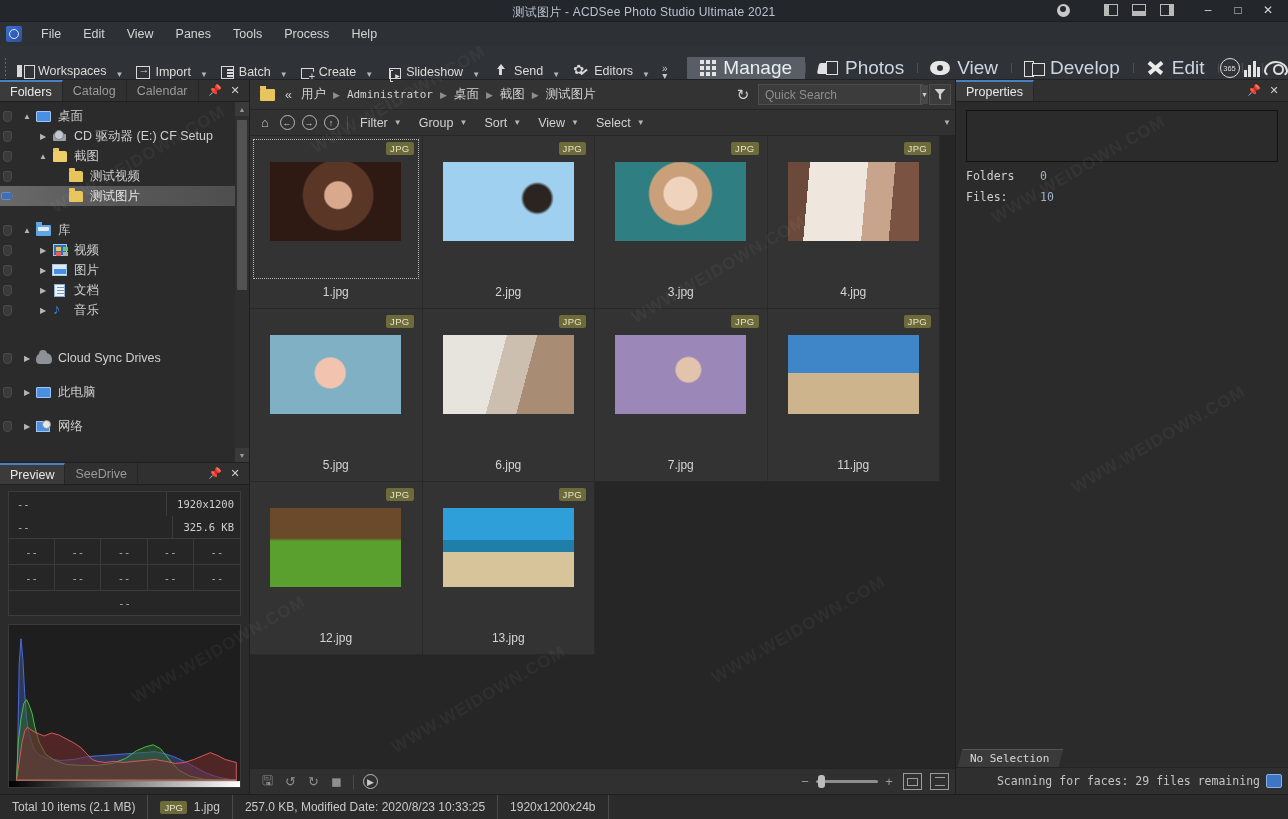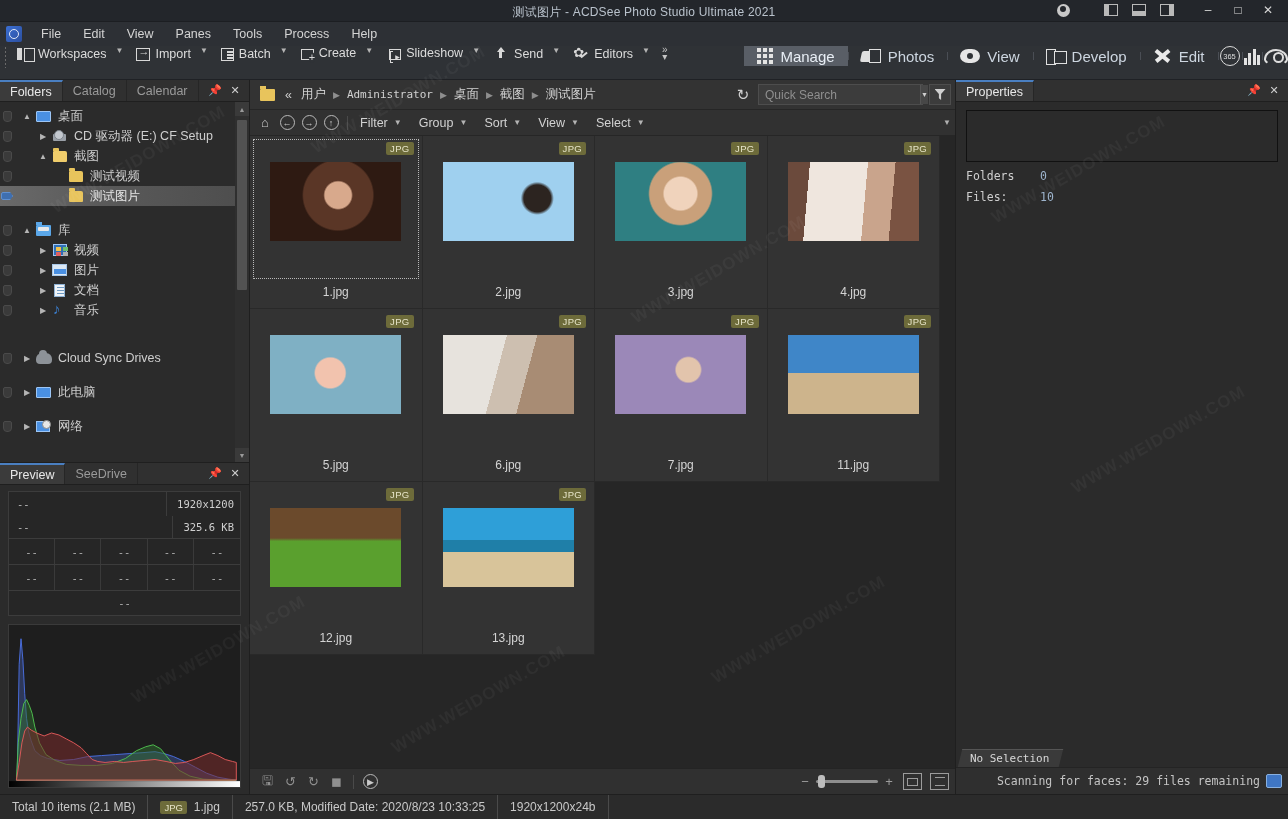--- a/index.html
+++ b/index.html
@@ -29,21 +29,21 @@
   .winbtn { width:28px; height:22px; display:flex; align-items:center; justify-content:center; color:#d6d6d6; font-size:12px; }
 
   
   .menubar { height:24px; background:#2d3035; display:flex; align-items:center; padding-left:6px; flex:none; }
   .applogo { width:16px; height:16px; background:linear-gradient(135deg,#3b6fd4,#2c4f9e); border-radius:2px; margin-right:8px;
              display:flex; align-items:center; justify-content:center; }
   .applogo::after{content:'';width:8px;height:8px;border:1.5px solid #dfe7f5;border-radius:50%;}
   .menuitem { padding:3px 11px; font-size:12.5px; color:#d4d4d4; }
 
   
-  .toolbar { height:34px; background:#2f3236; display:flex; align-items:flex-start; flex:none; border-bottom:1px solid #1f2125; }
+  .toolbar { height:34px; background:#2f3236; display:flex; align-items:flex-end; flex:none; border-bottom:1px solid #1f2125; }
   .grip { width:10px; display:flex; align-items:center; justify-content:center; }
   .grip::before{ content:''; width:3px; height:22px;
     background-image:radial-gradient(#6a6a6a 40%, transparent 41%);
     background-size:3px 4px; }
   .tbtn { display:flex; align-items:center; gap:5px; padding:0 7px; font-size:12.5px; color:#dcdcdc; cursor:default; }
   .caret { font-size:8px; color:#b4b4b4; padding:0 6px 0 2px; display:flex; align-items:center; }
   .ticon { width:16px; height:16px; display:inline-block; position:relative; flex:none; }
   
   .ic-ws::before{content:'';position:absolute;left:0;top:2px;width:5px;height:12px;background:#d8d8d8;}
   .ic-ws::after{content:'';position:absolute;left:7px;top:2px;width:9px;height:12px;border:1.5px solid #d8d8d8;}
@@ -64,21 +64,21 @@
   
   .ic-send::before{content:'';position:absolute;left:6px;top:3px;width:3px;height:9px;background:#d8d8d8;}
   .ic-send::after{content:'';position:absolute;left:3.5px;top:1px;border-left:4px solid transparent;border-right:4px solid transparent;border-bottom:5px solid #d8d8d8;}
   
   .ic-ed::before{content:'✿';position:absolute;left:0;top:-1px;font-size:13px;color:#d8d8d8;}
   .ic-ed::after{content:'';position:absolute;left:7px;top:8px;width:8px;height:2px;background:#d8d8d8;transform:rotate(-40deg);}
   .chev2 { display:flex;flex-direction:column;align-items:center;justify-content:center;padding:0 6px;color:#c5c5c5;font-size:10px;line-height:7px;}
 
   
   .modes { margin-left:auto; display:flex; align-items:stretch; }
-  .mode { display:flex; align-items:center; gap:7px; padding:0 13px; font-size:15px; color:#cdd6e0; position:relative; }
+  .mode { display:flex; align-items:center; gap:7px; padding:0 13px; font-size:19px; color:#cdd6e0; position:relative; }
   .mode + .mode::before{ content:''; position:absolute; left:0; top:6px; bottom:6px; width:1px; background:#4a4e55; }
   .mode.active { background:#595e66; color:#e8eef5; }
   .ic-grid{display:grid;grid-template-columns:repeat(3,4px);grid-template-rows:repeat(3,4px);gap:2px;}
   .ic-grid i{background:#e4e4e4;display:block;}
   .ic-photos{width:20px;height:15px;position:relative;}
   .ic-photos::before{content:'';position:absolute;left:0;top:2px;width:13px;height:11px;background:#e0e0e0;transform:skewX(-12deg);border-radius:2px;}
   .ic-photos::after{content:'';position:absolute;right:0;top:0;width:10px;height:12px;border:1.6px solid #e0e0e0;background:#2f3236;}
   .ic-eye{width:20px;height:14px;position:relative;}
   .ic-eye::before{content:'';position:absolute;left:0;top:0;width:20px;height:14px;background:#e6e6e6;border-radius:50%/60%;}
   .ic-eye::after{content:'';position:absolute;left:7px;top:4px;width:6px;height:6px;border-radius:50%;background:#2f3236;}

